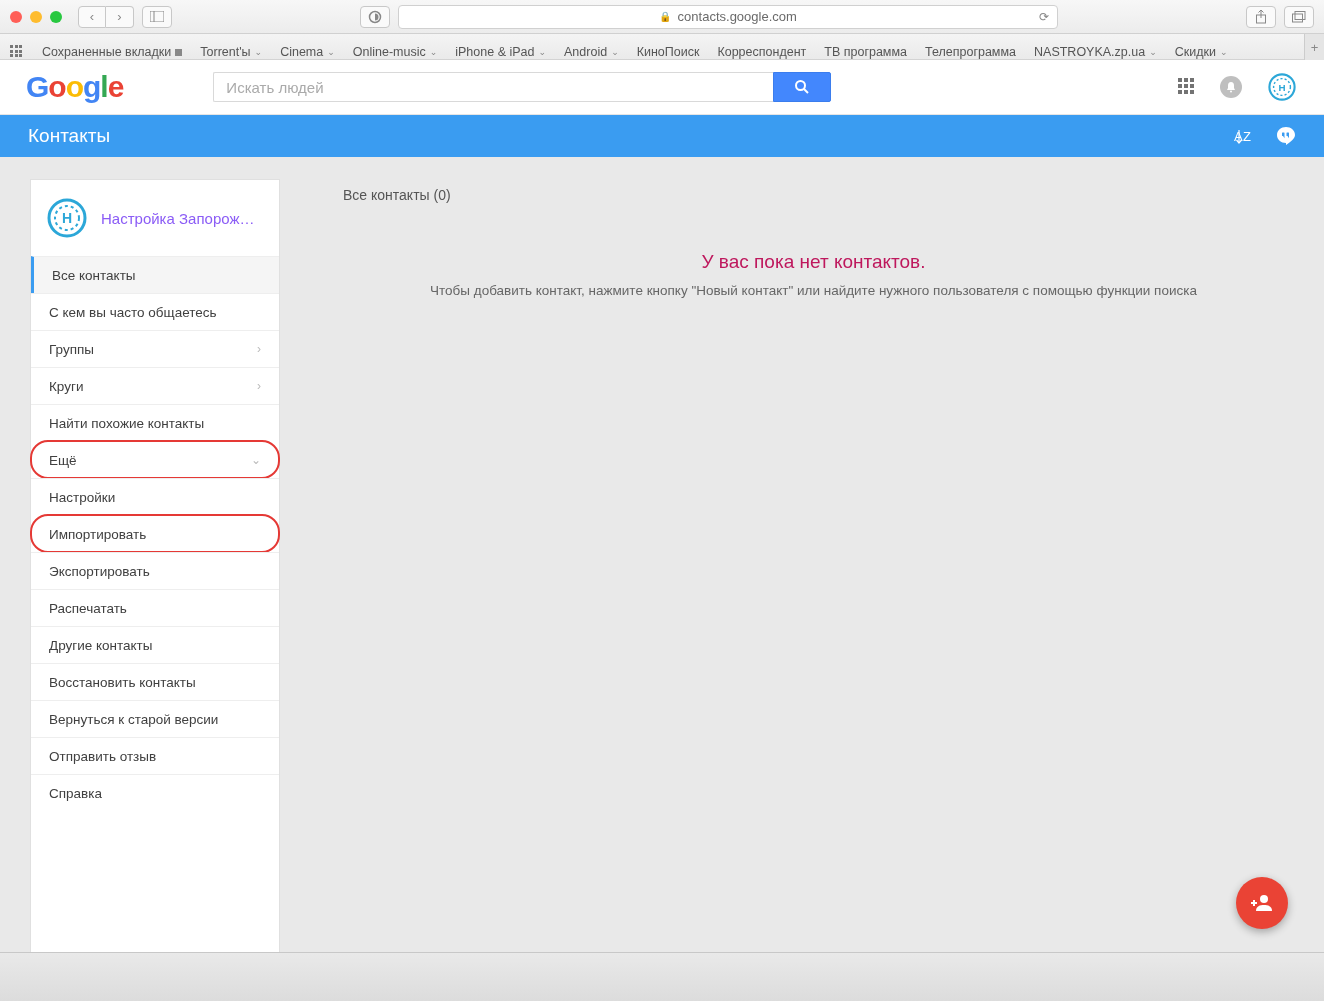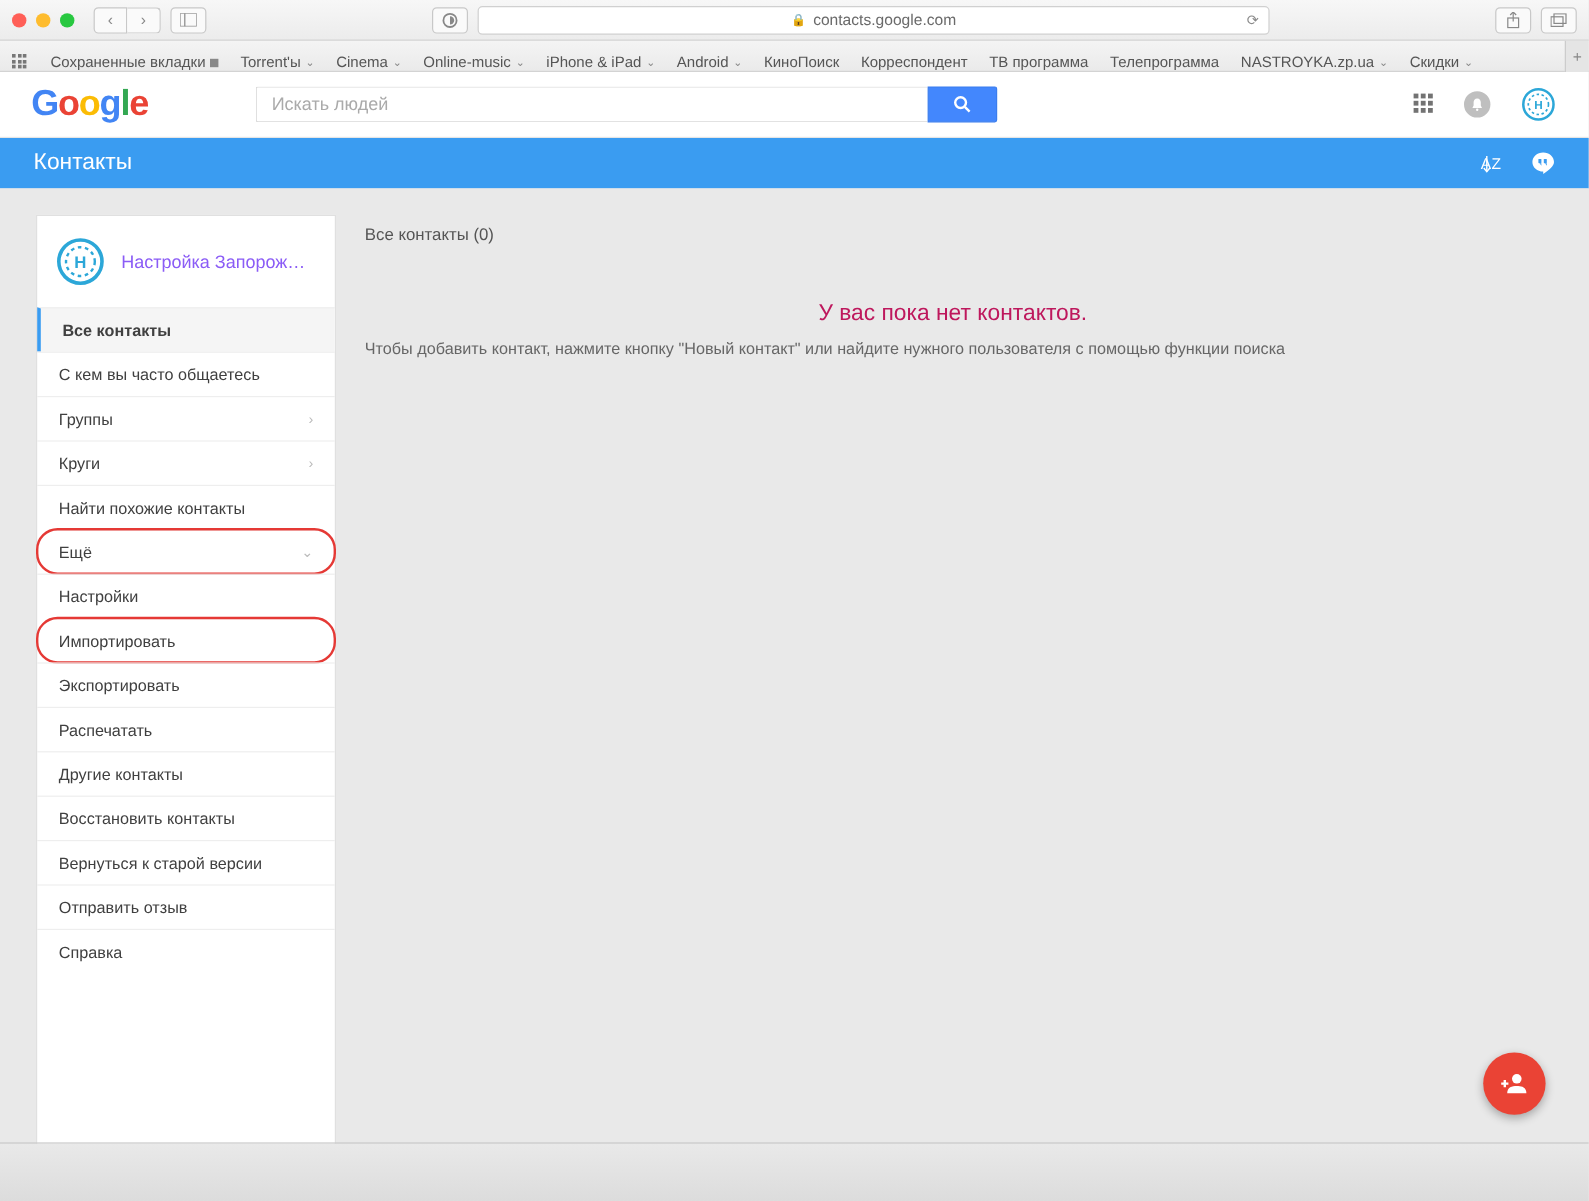--- a/index.html
+++ b/index.html
@@ -219,40 +219,40 @@
     height: 37px;
     display: flex; align-items: center;
     padding: 0 18px;
     font-size: 13.5px;
     color: #404040;
     border-top: 1px solid #eee;
     position: relative;
   }
   .side-item.selected {
     background: #f5f5f5;
-    font-weight: bold;
+    font-weight: normal;
     border-left: 3px solid #3a9cf1;
   }
   .side-chev { margin-left: auto; color: #bbb; font-size: 12px; }
   .highlight { outline: 2px solid #e53935; outline-offset: -1px; border-radius: 17px; }
 
   .main {
     flex: 1;
-    padding: 8px 40px 0 24px;
+    padding: 8px 40px 0 63px;
     font-size: 14px;
     color: #555;
   }
   .empty-title {
     text-align: center;
     font-size: 19px;
     color: #be185d;
     margin-top: 48px;
   }
   .empty-sub {
-    text-align: left;
+    text-align: center;
     font-size: 13.5px;
     color: #666;
     margin-top: 10px;
   }
 
   .fab {
     position: absolute;
     right: 36px; bottom: 72px;
     width: 52px; height: 52px;
     border-radius: 50%;

